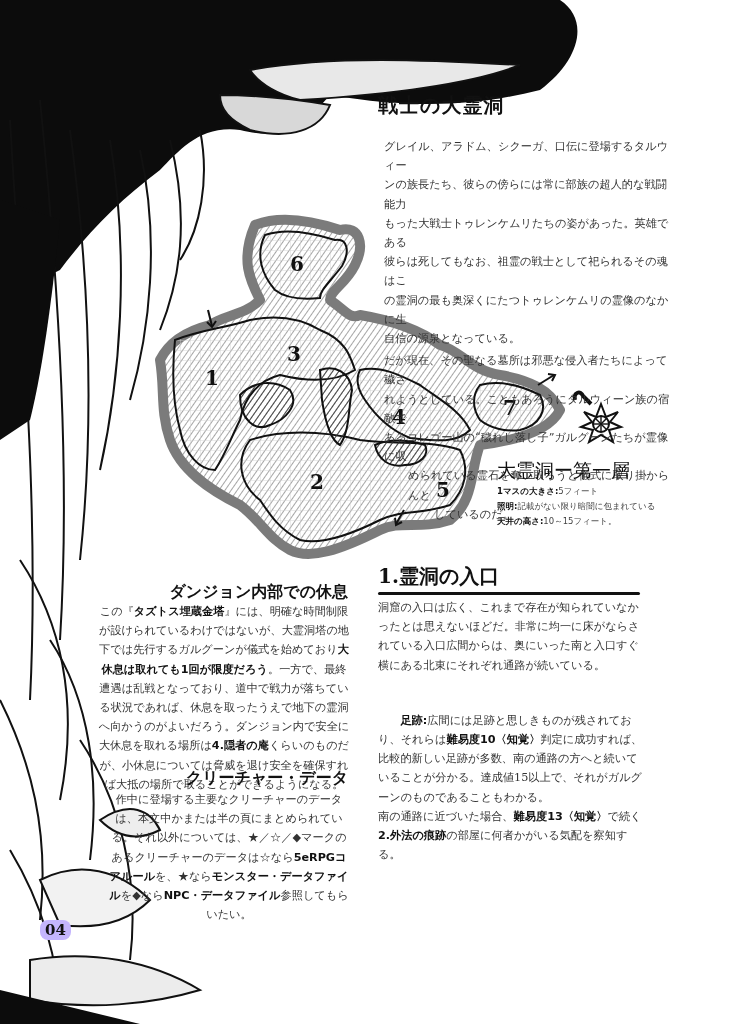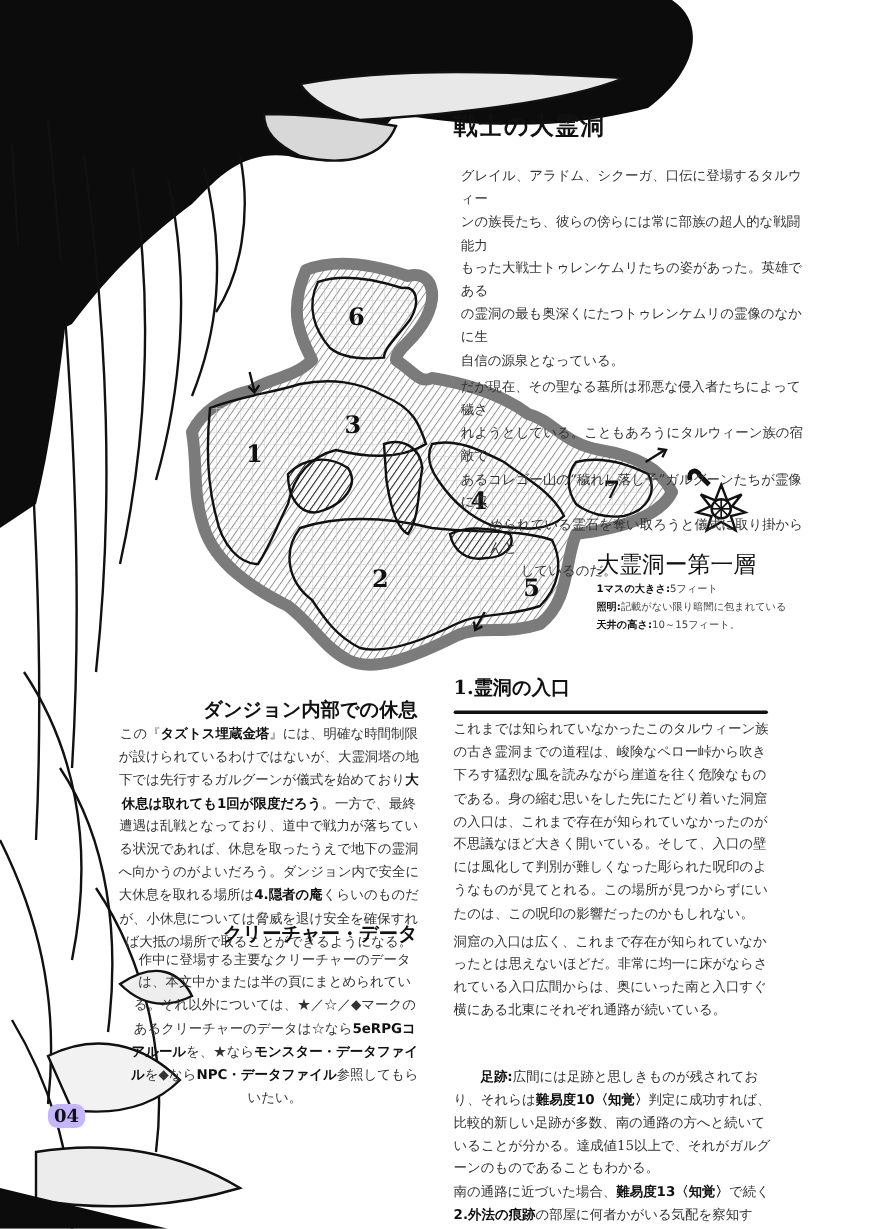--- a/index.html
+++ b/index.html
@@ -7,21 +7,21 @@
          font-family: "DejaVu Serif", "Liberation Serif", serif; color: #222; }
   .art { position: absolute; left: 0; top: 0; width: 732px; height: 1024px; pointer-events: none; }
   .abs { position: absolute; }
   .title { font-family: "DejaVu Serif", serif; font-weight: bold; font-size: 20px; letter-spacing: 1px; color: #111; }
   .body-text { font-size: 11.2px; line-height: 19.2px; color: #333; }
   .body-text p { margin: 0 0 4px 0; }
   .c { text-align: center; }
   .r { text-align: right; }
   .b { font-family: "DejaVu Sans", sans-serif; font-weight: bold; color: #111; }
   .sub { font-weight: bold; font-size: 16px; color: #111; font-family: "DejaVu Serif", serif; }
-  .sec { font-weight: bold; font-size: 16px; color: #111; font-family: "DejaVu Serif", serif; }
+  .sec { font-weight: bold; font-size: 20px; color: #111; font-family: "DejaVu Serif", serif; }
   .rule { position: absolute; height: 3px; background: #111; border-radius: 2px; }
   .map-num { position: absolute; font-family: "DejaVu Serif", serif; font-weight: bold; font-size: 20px; color: #111; }
   .legend-title { font-size: 19px; color: #111; font-family: "DejaVu Sans", sans-serif; }
   .legend-line { font-size: 8.5px; line-height: 15px; color: #444; font-family: "DejaVu Sans", sans-serif; }
   .legend-line .b { font-size: 8.5px; }
   .pagenum { position: absolute; left: 40px; top: 920px; font-family: "DejaVu Serif", serif; font-weight: bold; font-size: 15px; color: #111;
              background: #c4b5fd; padding: 1px 5px; border-radius: 8px; }
 </style>
 </head>
 <body>
@@ -103,20 +103,21 @@
 <div class="map-num" style="left:436px;top:478px;">5</div>
 <div class="map-num" style="left:290px;top:252px;">6</div>
 <div class="map-num" style="left:503px;top:396px;">7</div>
 
 <div class="abs title" style="left:378px;top:92px;">戦士の大霊洞</div>
 
 <div class="abs body-text" style="left:384px;top:137px;width:290px;">
   <div>グレイル、アラドム、シクーガ、口伝に登場するタルウィー</div>
   <div>ンの族長たち、彼らの傍らには常に部族の超人的な戦闘能力</div>
   <div>もった大戦士トゥレンケムリたちの姿があった。英雄である</div>
+  <div>彼らは死してもなお、祖霊の戦士として祀られるその魂はこ</div>
   <div>の霊洞の最も奥深くにたつトゥレンケムリの霊像のなかに生</div>
   <div>自信の源泉となっている。</div>
   <div style="height:3px"></div>
   <div>だが現在、その聖なる墓所は邪悪な侵入者たちによって穢さ</div>
   <div>れようとしている。こともあろうにタルウィーン族の宿敵で</div>
   <div>あるコレゴー山の“穢れし落し子”ガルグーンたちが霊像に収</div>
   <div style="padding-left:24px;">められている霊石を奪い取ろうと儀式に取り掛からんと</div>
   <div style="padding-left:50px;">しているのだ。</div>
 </div>
 
@@ -133,20 +134,19 @@
 </div>
 
 <div class="abs sub r" style="left:120px;top:768px;width:228px;">クリーチャー・データ</div>
 <div class="abs body-text c" style="left:106px;top:790px;width:246px;">
   <span>作中に登場する主要なクリーチャーのデータは、本文中かまたは半の頁にまとめられている。それ以外については、★／☆／◆マークのあるクリーチャーのデータは☆なら</span><span class="b">5eRPGコアルール</span><span>を、★なら</span><span class="b">モンスター・データファイル</span><span>を◆なら</span><span class="b">NPC・データファイル</span><span>参照してもらいたい。</span>
 </div>
 
 <div class="abs sec" style="left:378px;top:563px;">1.霊洞の入口</div>
 <div class="rule" style="left:378px;top:592px;width:262px;"></div>
 <div class="abs body-text" style="left:378px;top:598px;width:266px;">
-  <p>これまでは知られていなかったこのタルウィーン族の古き霊洞までの道程は、峻険なペロー峠から吹き下ろす猛烈な風を読みながら崖道を往く危険なものである。身の縮む思いをした先にたどり着いた洞窟の入口は、これまで存在が知られていなかったのが不思議なほど大きく開いている。そして、入口の壁には風化して判別が難しくなった彫られた呪印のようなものが見てとれる。この場所が見つからずにいたのは、この呪印の影響だったのかもしれない。</p>
   <p>洞窟の入口は広く、これまで存在が知られていなかったとは思えないほどだ。非常に均一に床がならされている入口広間からは、奥にいった南と入口すぐ横にある北東にそれぞれ通路が続いている。</p>
   <p style="text-indent:2em;margin-top:36px;">
     <span class="b">足跡:</span><span>広間には足跡と思しきものが残されており、それらは</span><span class="b">難易度10〈知覚〉</span><span>判定に成功すれば、比較的新しい足跡が多数、南の通路の方へと続いていることが分かる。達成値15以上で、それがガルグーンのものであることもわかる。</span><br><span>南の通路に近づいた場合、</span><span class="b">難易度13〈知覚〉</span><span>で続く</span><span class="b">2.外法の痕跡</span><span>の部屋に何者かがいる気配を察知する。</span>
   </p>
 </div>
 
 <div class="pagenum">04</div>
 
 </body></html>

